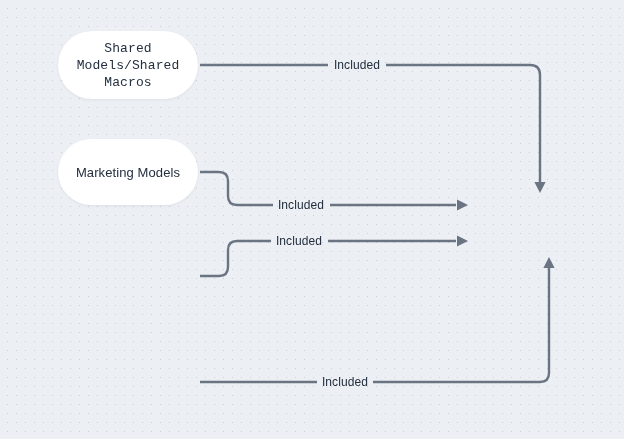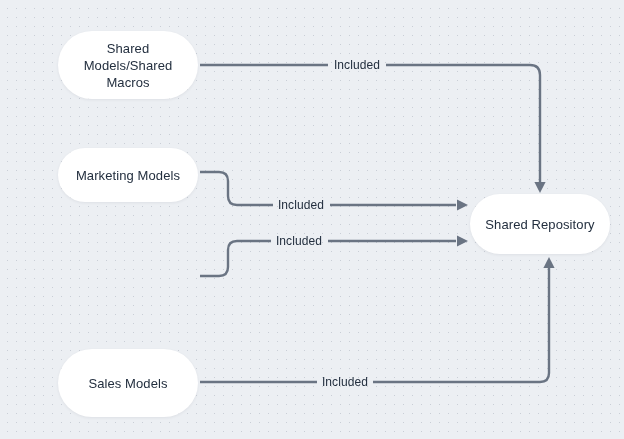--- a/index.html
+++ b/index.html
@@ -77,32 +77,26 @@
     </g>
 
     <g>
       <path class="edge-line" d="M 200 382 H 317"></path>
       <path class="edge-line" d="M 373 382 H 540 Q 549 382 549 373 V 267"></path>
       <path class="arrowhead" d="M 549 257 L 543.4 268 L 554.6 268 Z"></path>
       <text class="edge-label" x="345" y="382">Included</text>
     </g>
   </svg>
 
-  <div class="node" style="left:58px; top:31px; width:140px; height:68px;">
+  <div class="node" style="left:58px; top:31px; width:140px; height:68px;font-family:Liberation Mono, monospace;">
     <span class="node-label">Shared
 Models/Shared
 Macros</span>
   </div>
 
-  <div class="node" style="left:58px; top:148px; width:140px; height:54px;">
+  <div class="node" style="left:58px; top:139px; width:140px; height:66px;">
     <span class="node-label">Marketing Models</span>
   </div>
 
 
-  <div class="node" style="left:58px; top:349px; width:140px; height:68px;">
-    <span class="node-label">Sales Models</span>
-  </div>
 
-  <div class="node" style="left:470px; top:194px; width:140px; height:60px; border-radius:30px;">
-    <span class="node-label">Shared Repository</span>
-  </div>
 
 </div>
 
 </body></html>

